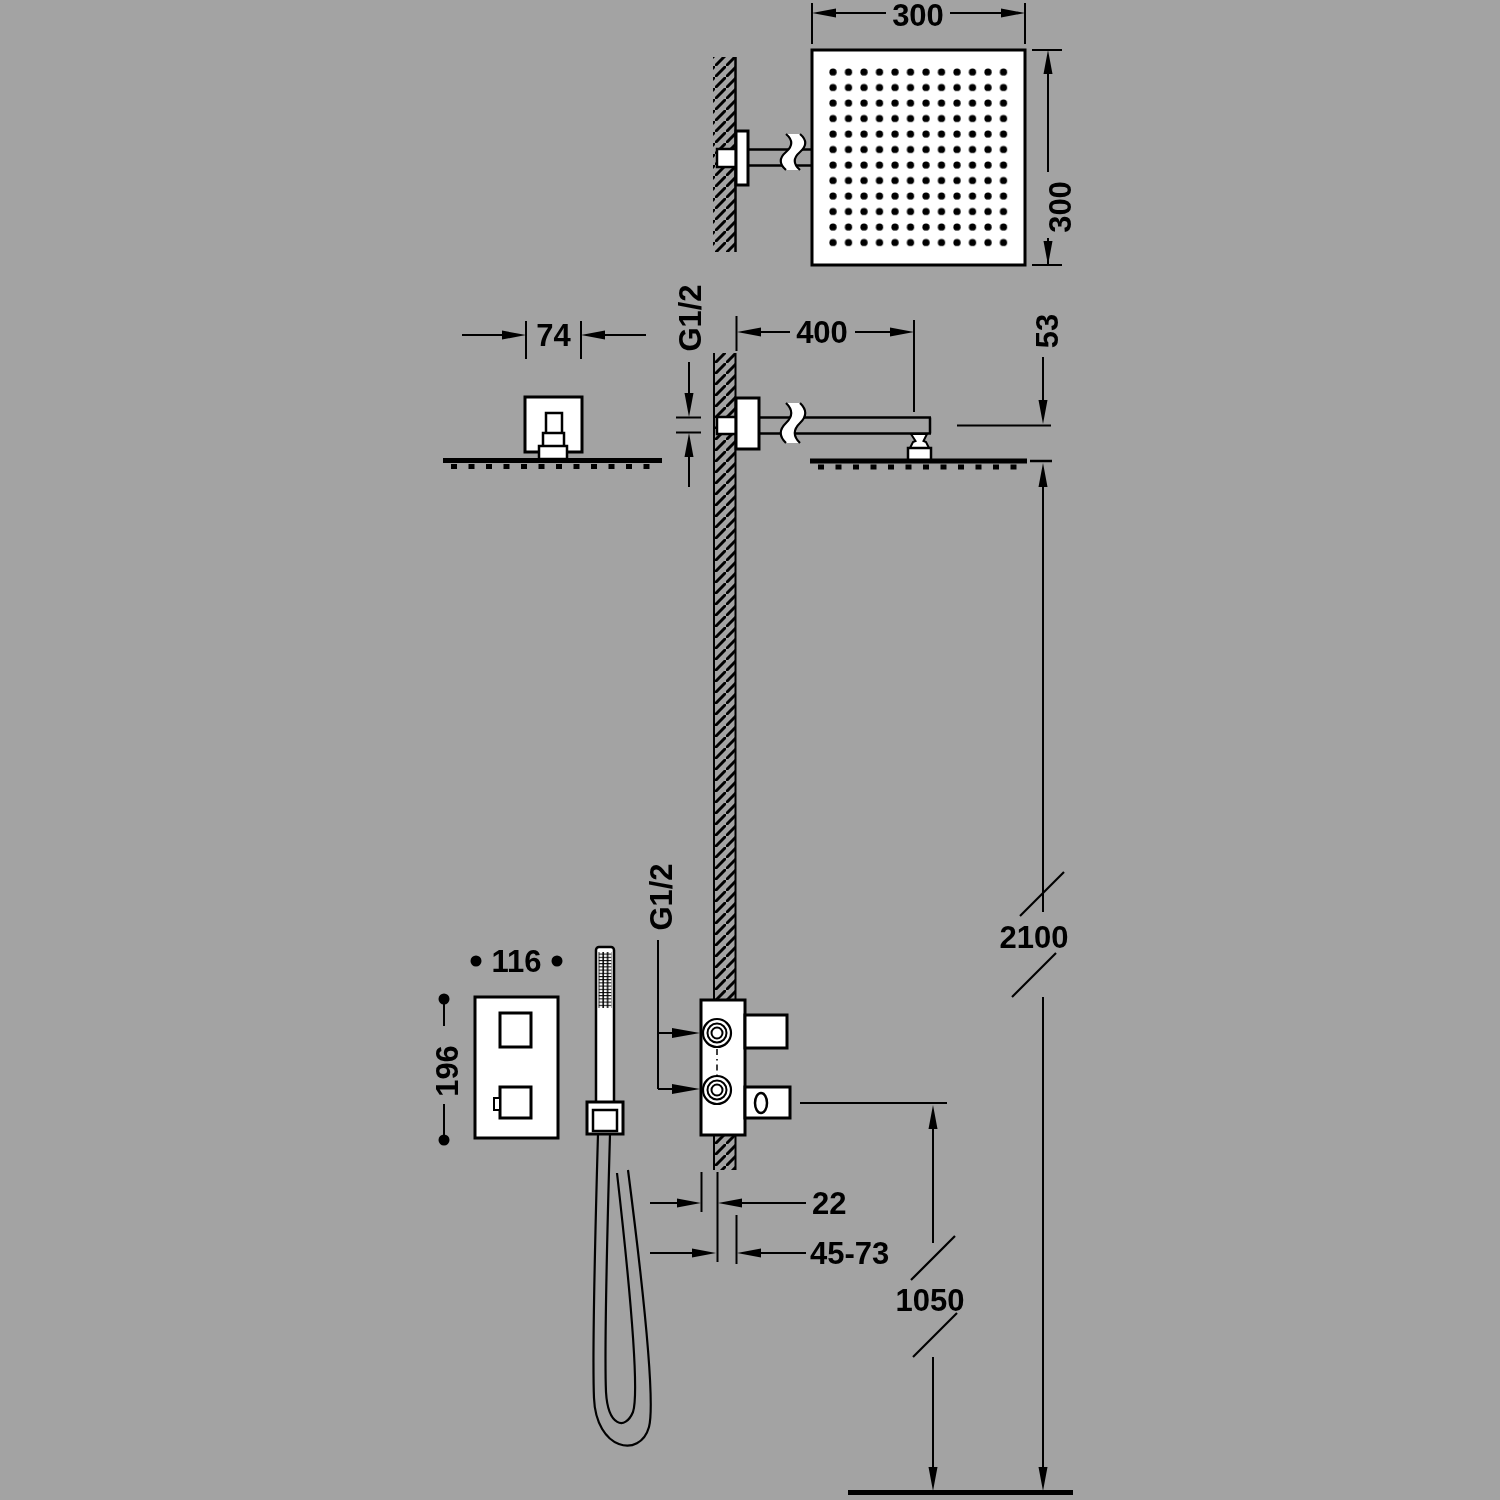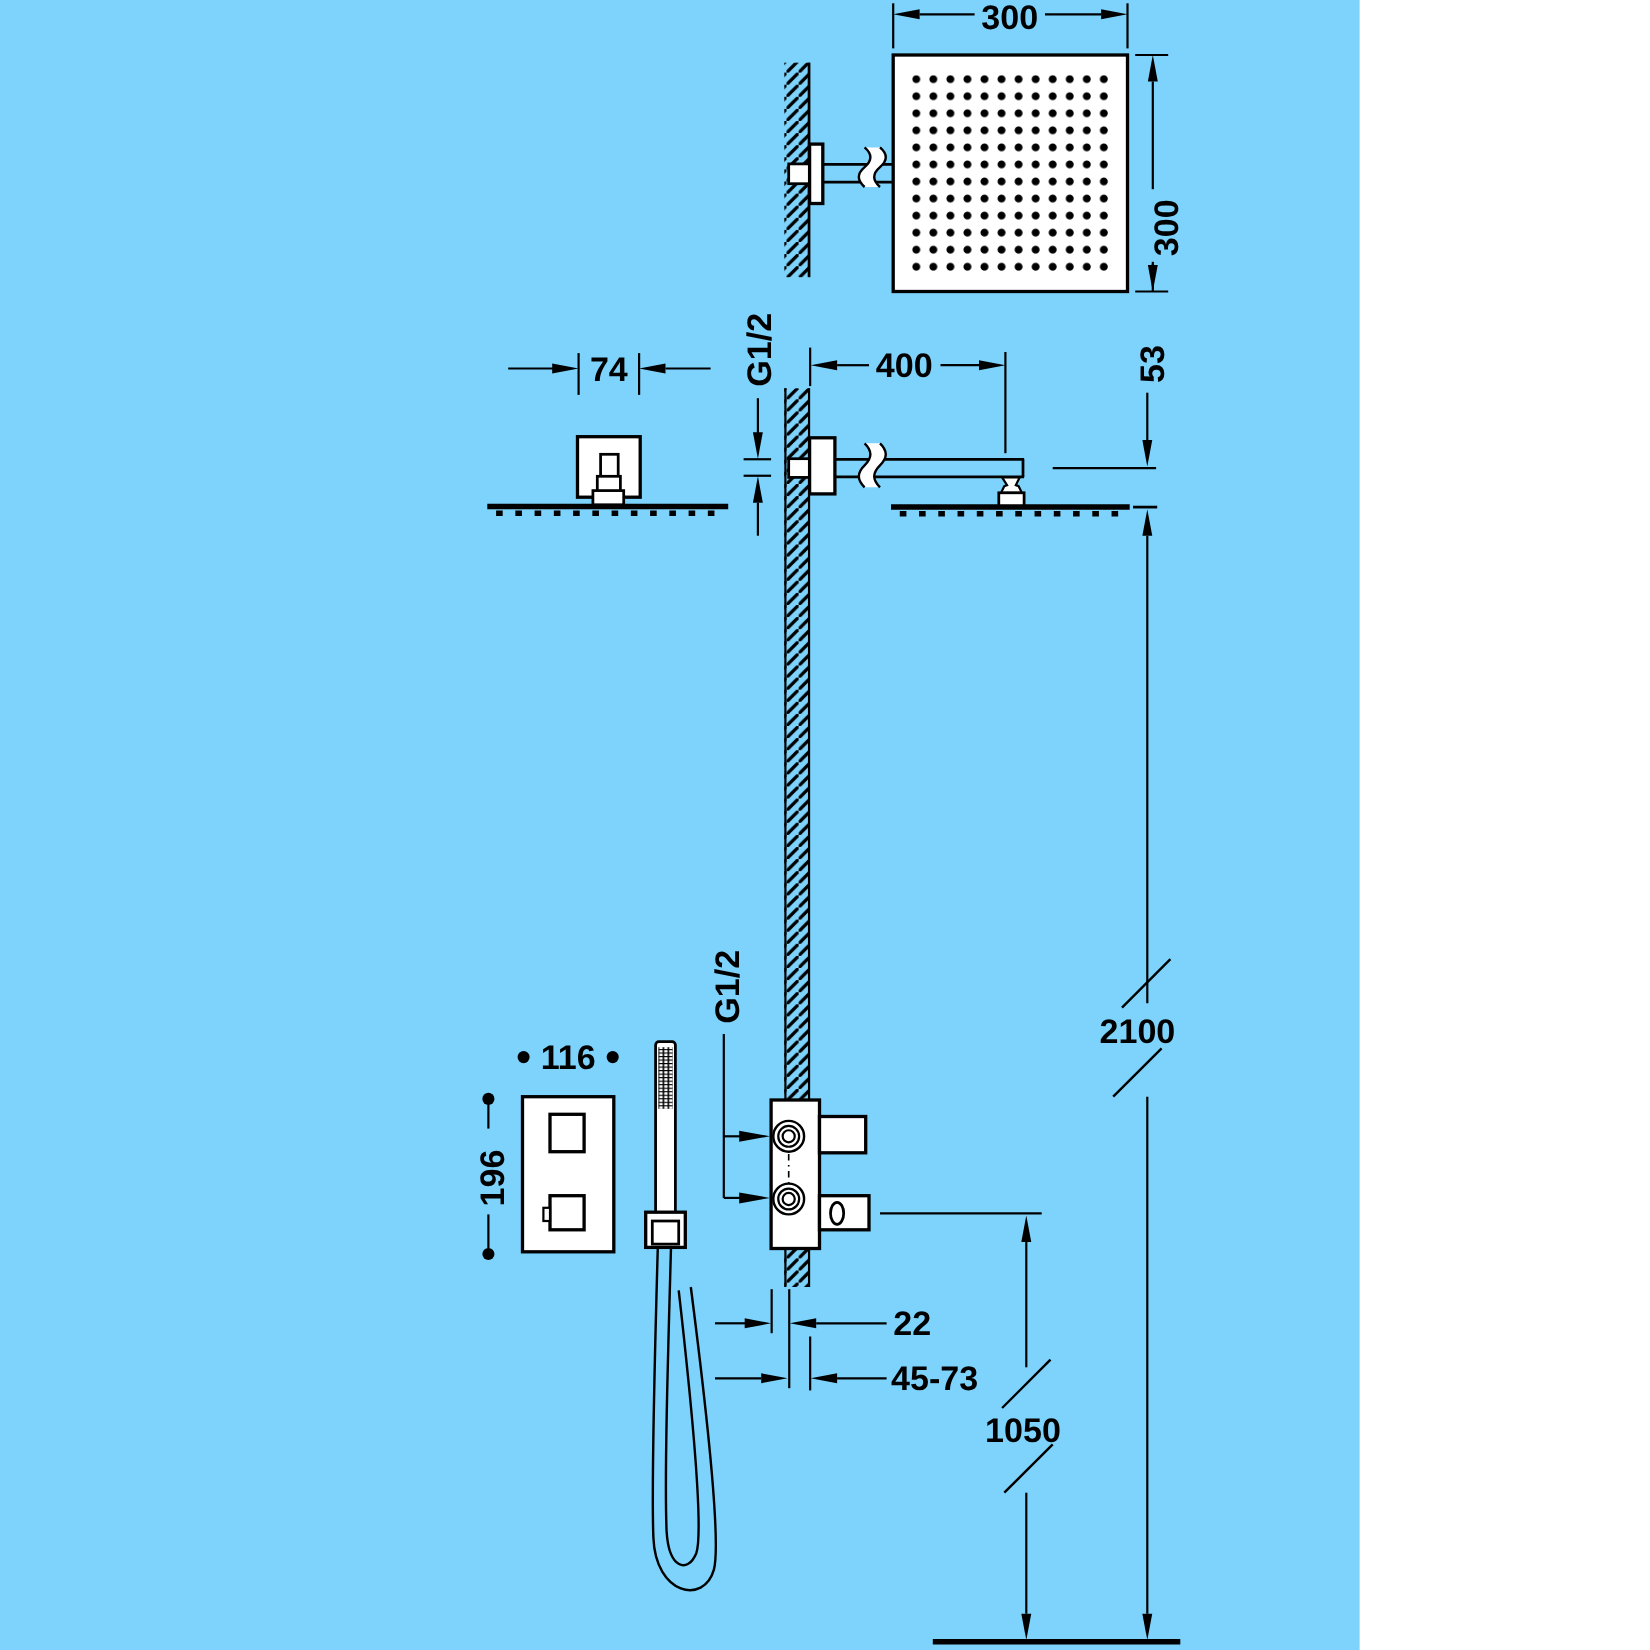--- a/index.html
+++ b/index.html
@@ -1,16 +1,16 @@
 <!DOCTYPE html>
 <html><head>
 <meta charset="utf-8">
 <style>
   html,body{margin:0;padding:0;background:#ffffff;}
-  .stage{position:relative;width:1236px;height:1500px;background:#7dd3fc;overflow:hidden;}
+  .stage{position:relative;width:1500px;height:1500px;background:#a3a3a3;overflow:hidden;}
   svg{display:block;}
   text{font-family:"Liberation Sans","DejaVu Sans",sans-serif;font-weight:bold;fill:#000;}
   .dimtxt{font-size:31px;}
 </style>
 </head>
 <body>
 
 <div class="stage">
 <svg width="1500" height="1500" viewBox="0 0 1500 1500">
   <defs>

